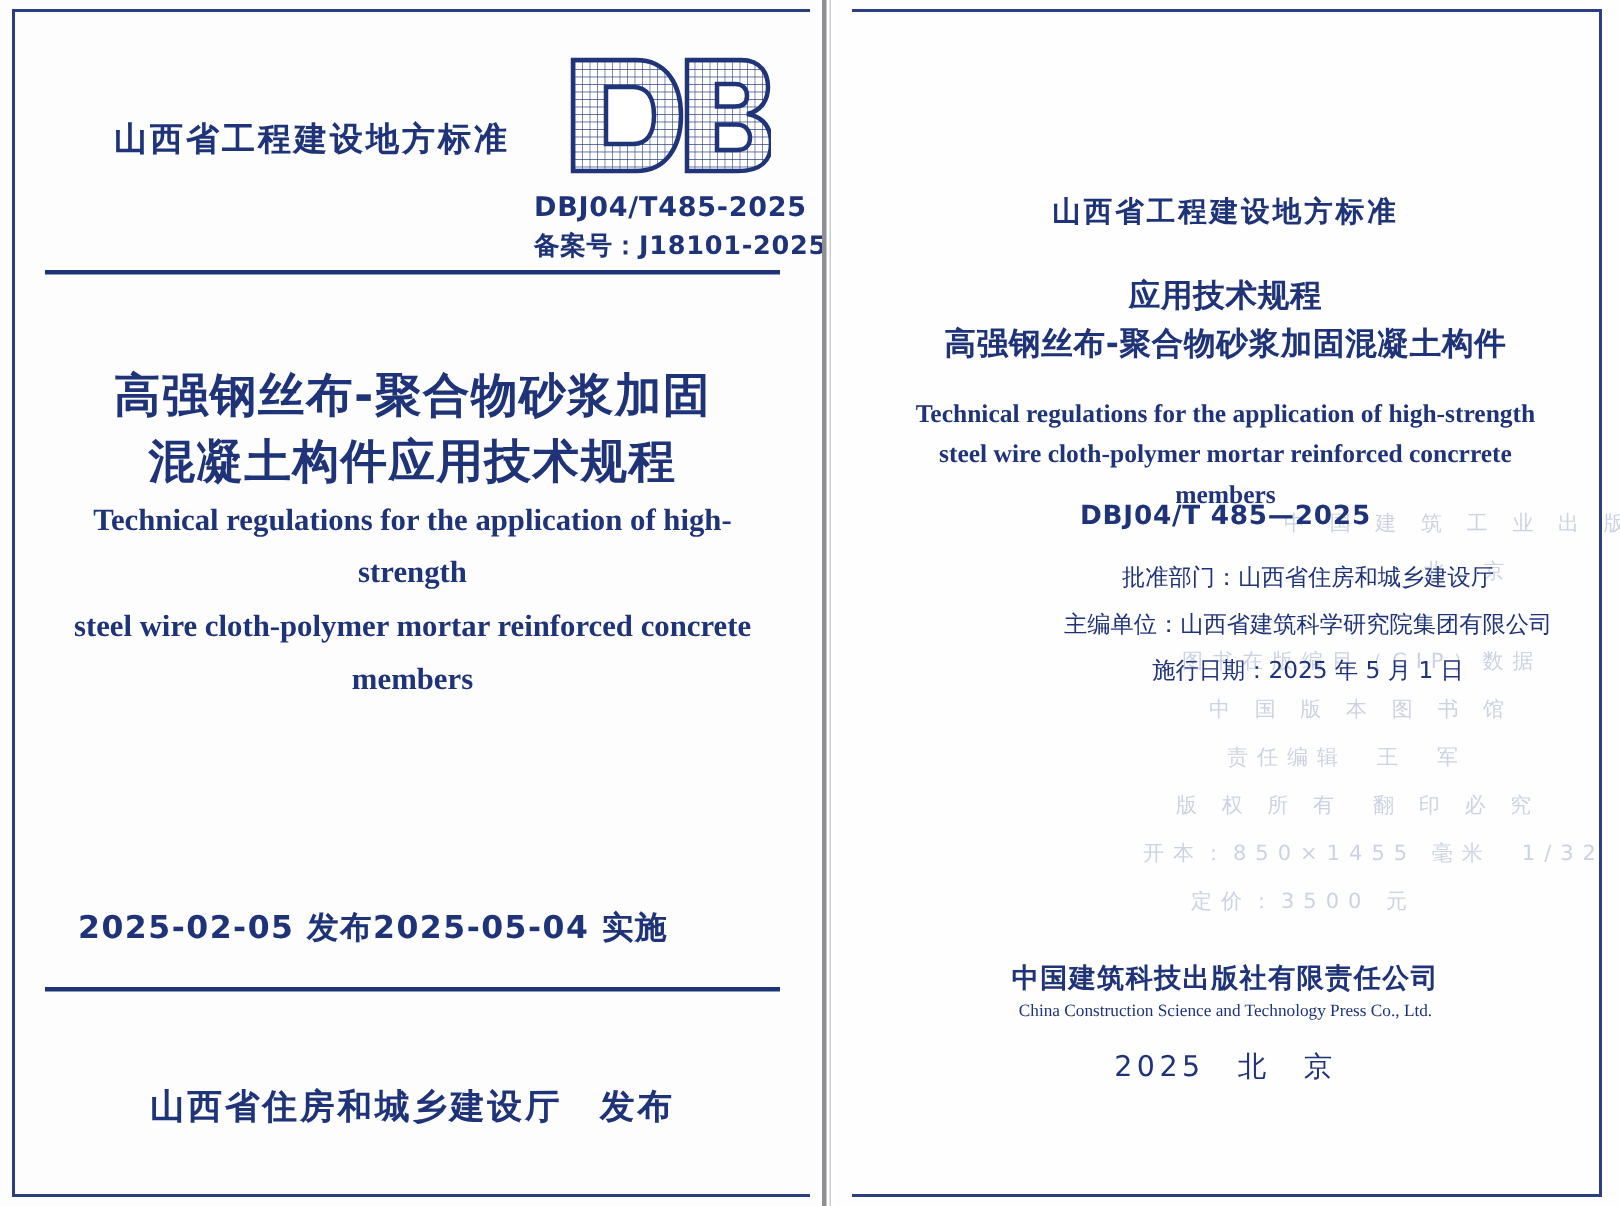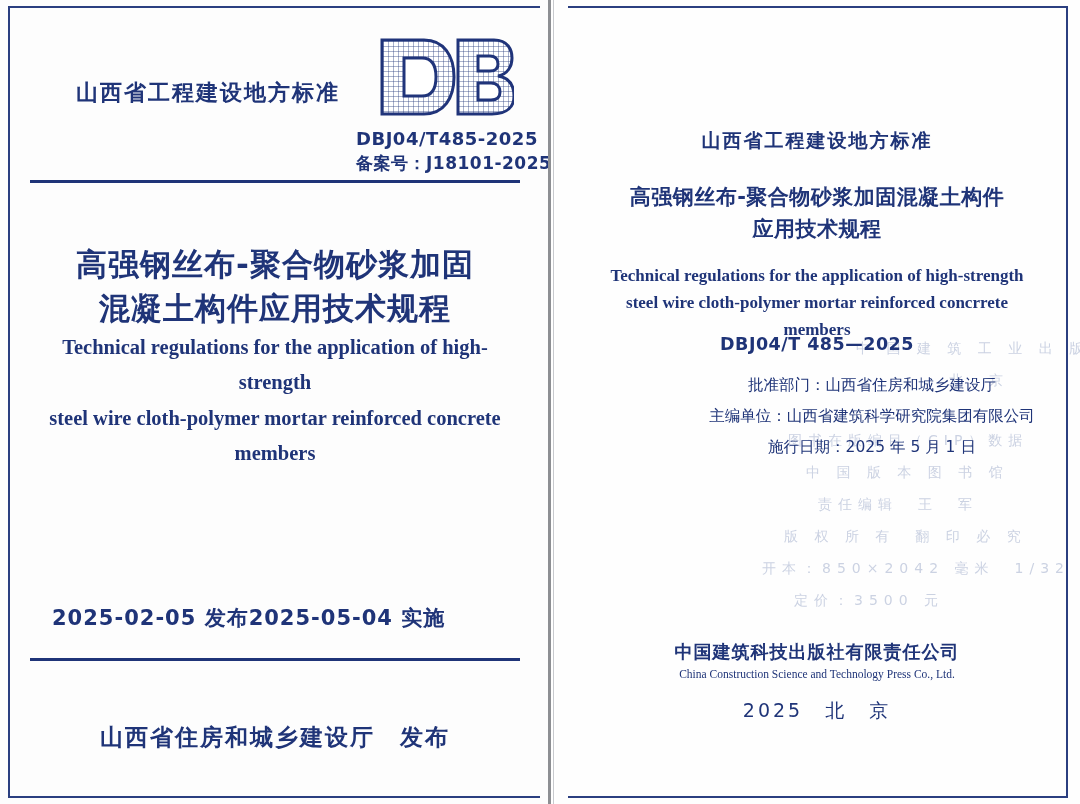--- a/index.html
+++ b/index.html
@@ -391,28 +391,28 @@
     <div class="tp-border-top"></div>
     <div class="tp-border-right"></div>
     <div class="tp-border-bottom"></div>
 
     <div class="ghost" style="left:300px; top:340px;">中 国 建 筑 工 业 出 版 社</div>
     <div class="ghost" style="left:352px; top:372px;margin-left:41px;">北　京</div>
     <div class="ghost" style="left:232px; top:432px;">图书在版编目（CIP）数据</div>
     <div class="ghost" style="left:250px; top:464px;">中 国 版 本 图 书 馆</div>
     <div class="ghost" style="left:262px; top:496px;">责任编辑　王　军</div>
     <div class="ghost" style="left:228px; top:528px;">版 权 所 有　翻 印 必 究</div>
-    <div class="ghost" style="left:206px; top:560px;">开本：850×2042 毫米　1/32</div>
+    <div class="ghost" style="left:206px; top:560px;">开本：850×1455 毫米　1/32</div>
     <div class="ghost" style="left:238px; top:592px;">定价：3500 元</div>
 
     <div class="tp-std-line">山西省工程建设地方标准</div>
 
     <div class="tp-title">
+      <div>应用技术规程</div>
       <div>高强钢丝布-聚合物砂浆加固混凝土构件</div>
-      <div>应用技术规程</div>
     </div>
 
     <div class="tp-title-en">
       <div>Technical regulations for the application of high-strength</div>
       <div>steel wire cloth-polymer mortar reinforced concrrete</div>
       <div>members</div>
     </div>
 
     <div class="tp-code">DBJ04/T 485—2025</div>
 

